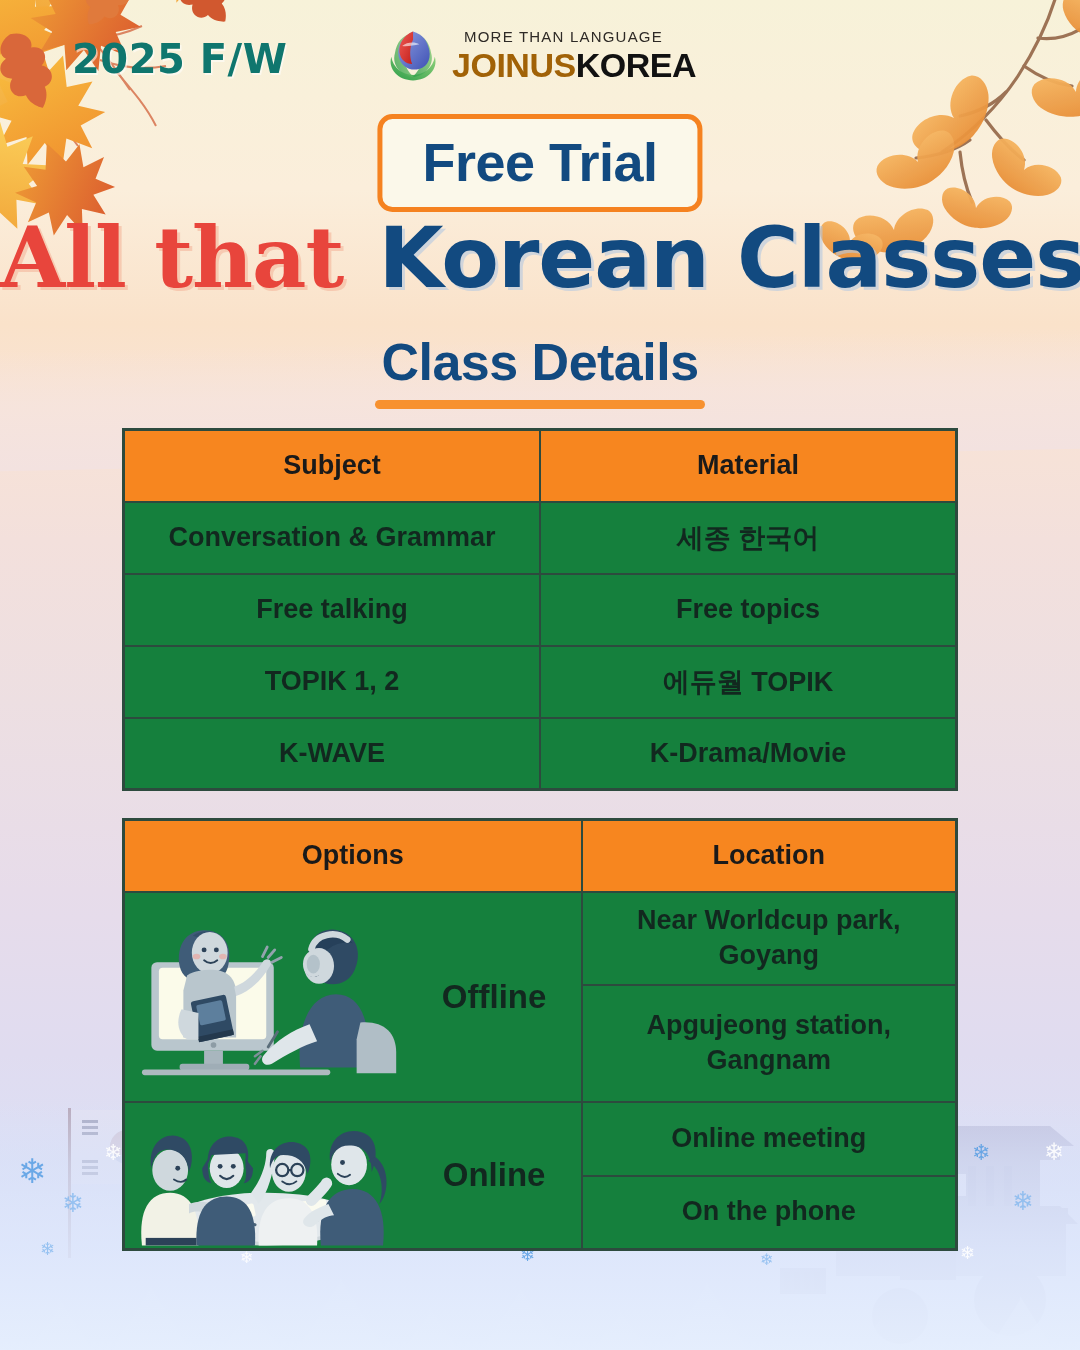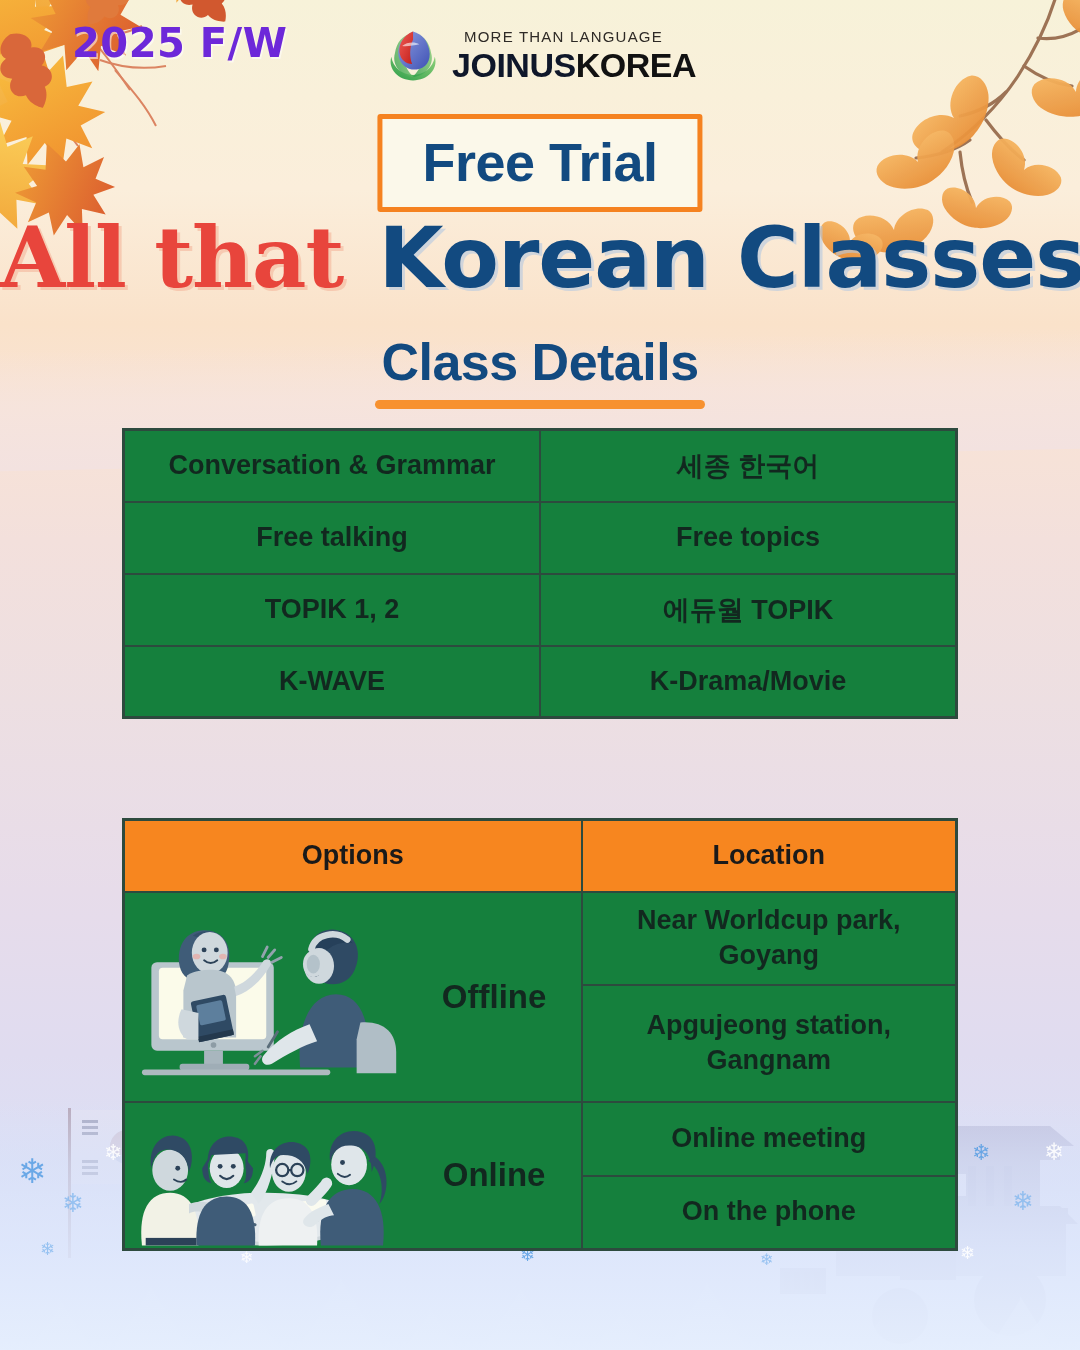--- a/index.html
+++ b/index.html
@@ -49,53 +49,53 @@
 
   
   .leaves-tl{ position:absolute; left:-40px; top:-60px; width:420px; height:330px; }
   .leaves-tr{ position:absolute; right:-30px; top:-20px; width:300px; height:290px; }
 
   
   .header{
     position:absolute; top:0; left:0; right:0; height:110px; z-index:5;
   }
   .season-tag{
-    position:absolute; left:72px; top:20px;
+    position:absolute; left:72px; top:36px;
     font-size:40px; font-weight:800; letter-spacing:.5px;
-    color:#6d28d9; font-family:"DejaVu Sans", sans-serif;
+    color:#0f766e; font-family:"DejaVu Sans", sans-serif;
     text-shadow:1.5px 1.5px 0 rgba(255,255,255,.55);
   }
   .month-tag{
     position:absolute; right:60px; top:36px;
     font-size:40px; font-weight:800; letter-spacing:1px;
     color:#c8412f; font-family:"DejaVu Sans", sans-serif;
     text-shadow:1.5px 1.5px 0 rgba(255,255,255,.55);
   }
   .brand{
     position:absolute; left:50%; top:26px; transform:translateX(-50%);
     display:flex; align-items:center; gap:10px;
   }
   .brand-mark{ width:58px; height:58px; flex:0 0 58px; }
   .brand-text{ display:flex; flex-direction:column; line-height:1; }
   .brand-tag{
     font-size:15px; letter-spacing:1.2px; color:#2e2a26;
     font-family:"Liberation Sans", sans-serif; margin-bottom:4px; margin-left:12px;
   }
   .brand-name{ font-size:34px; font-weight:800; letter-spacing:-.5px; }
-  .brand-name .b1{ color:#0f172a; }
+  .brand-name .b1{ color:#a16207; }
   .brand-name .b2{ color:#111111; }
 
   
   .free-trial{
     position:absolute; left:50%; top:114px; transform:translateX(-50%);
     z-index:5;
     padding:12px 40px 14px;
     border:5px solid #f58220;
     background:#fbf8ea;
-    border-radius:3px;
+    border-radius:15px;
   }
   .free-trial span{
     font-size:54px; font-weight:800; color:#124a80; letter-spacing:-.5px;
     font-family:"Liberation Sans", sans-serif;
   }
   .main-title{
     position:absolute; left:0; right:0; top:208px; z-index:5;
     text-align:center; white-space:nowrap;
     font-family:"DejaVu Serif", serif;
     font-size:84px; font-weight:800; letter-spacing:-1px;
@@ -393,20 +393,24 @@
   <span class="t-blue">Korean Classes</span>
 </div>
 
 <div class="section-title">
   <div class="st-text">Class Details</div>
   <div class="st-rule"></div>
 </div>
 
 <table class="tbl" id="table-subject">
   <tbody>
+      <tr>
+    <th>Subject</th>
+    <th>Material</th>
+  </tr>
   <tr>
     <td>Conversation &amp; Grammar</td>
     <td>세종 한국어</td>
   </tr>
   <tr>
     <td>Free talking</td>
     <td>Free topics</td>
   </tr>
   <tr>
     <td>TOPIK 1, 2</td>

